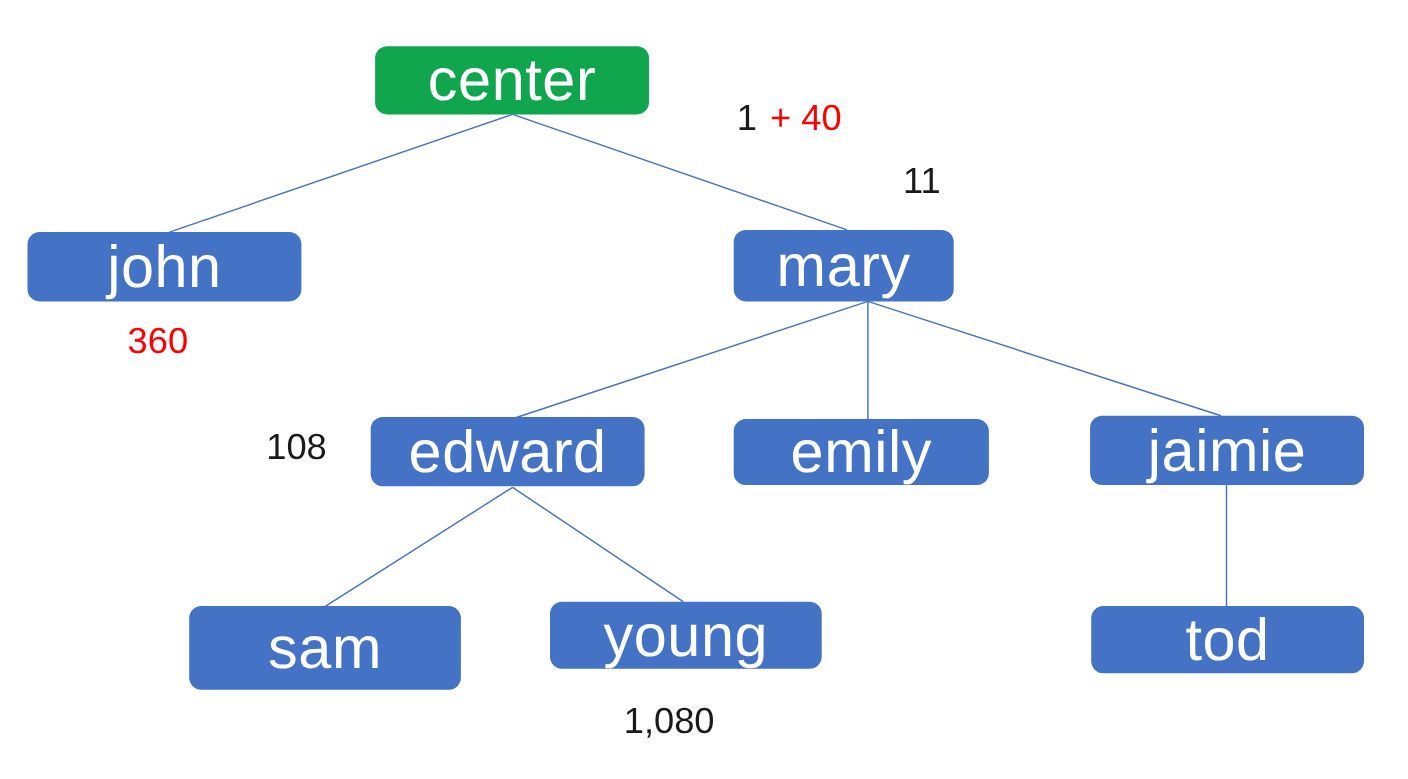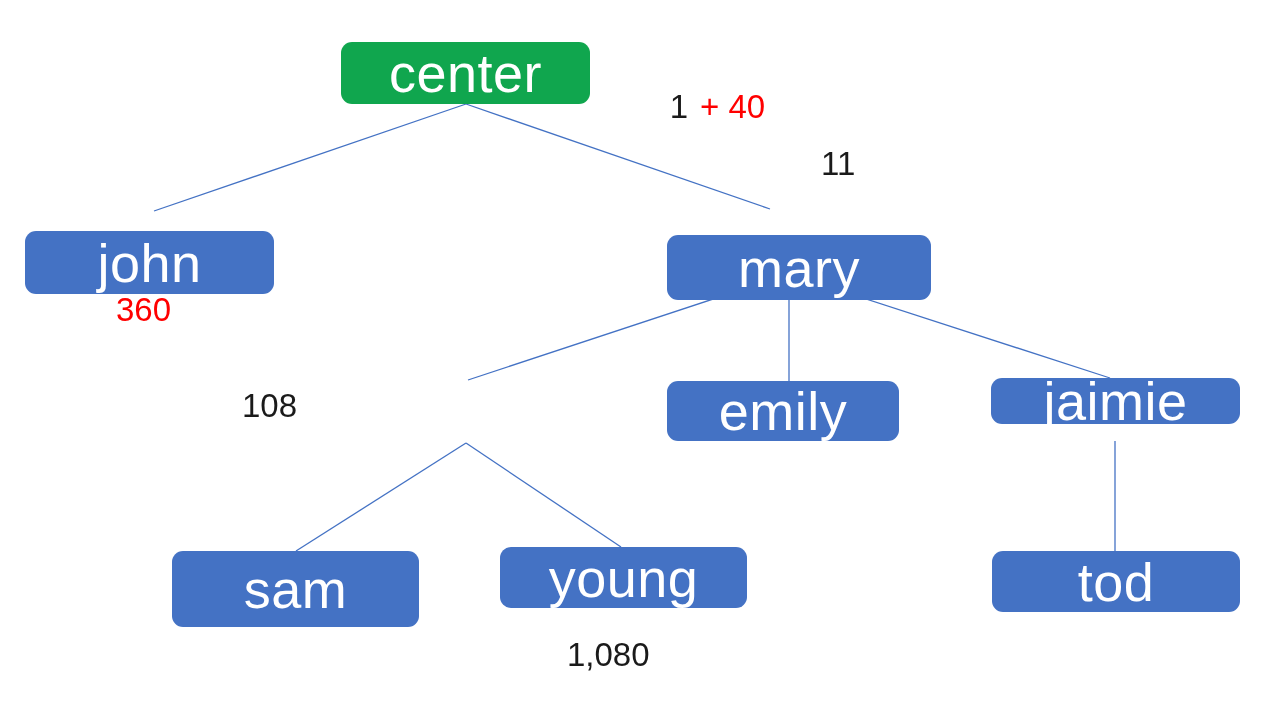--- a/index.html
+++ b/index.html
@@ -34,25 +34,25 @@
     display: flex;
     align-items: center;
     justify-content: center;
     font-size: 54px;
     letter-spacing: 0.5px;
   }
   .node.root {
     background: var(--root-fill, #10A64E);
   }
   #n-center { left: 341px; top: 42px;  width: 249px; height: 62px; }
-  #n-john   { left: 25px;  top: 211px; width: 249px; height: 63px; margin-top: 20px; }
-  #n-mary   { left: 667px; top: 209px; width: 264px; height: 65px; margin-top: 26px; }
+  #n-john   { left: 25px;  top: 211px; width: 249px; height: 63px; }
+  #n-mary   { left: 667px; top: 209px; width: 200px; height: 65px; }
   #n-edward { left: 337px; top: 379px; width: 249px; height: 63px; }
   #n-emily  { left: 667px; top: 381px; width: 232px; height: 60px; }
-  #n-jaimie { left: 991px; top: 378px; width: 249px; height: 46px; }
+  #n-jaimie { left: 991px; top: 378px; width: 249px; height: 63px; }
   #n-sam    { left: 172px; top: 551px; width: 247px; height: 76px; }
   #n-young  { left: 500px; top: 547px; width: 247px; height: 61px; }
   #n-tod    { left: 992px; top: 551px; width: 248px; height: 61px; }
 
   .ann {
     position: absolute;
     font-size: 33px;
     line-height: 1.05;
     color: var(--annotation-black, #1A1A1A);
     white-space: pre;
@@ -85,20 +85,23 @@
 
   <div class="node root" id="n-center">
     <span>center</span>
   </div>
   <div class="node" id="n-john">
     <span>john</span>
   </div>
   <div class="node" id="n-mary">
     <span>mary</span>
   </div>
+  <div class="node" id="n-edward">
+    <span>edward</span>
+  </div>
   <div class="node" id="n-emily">
     <span>emily</span>
   </div>
   <div class="node" id="n-jaimie">
     <span>jaimie</span>
   </div>
   <div class="node" id="n-sam">
     <span>sam</span>
   </div>
   <div class="node" id="n-tod">

